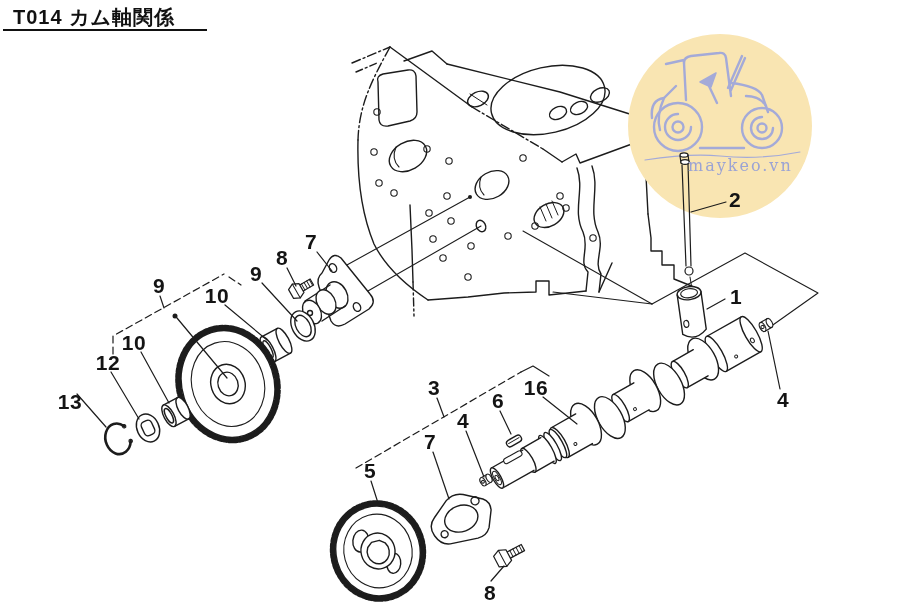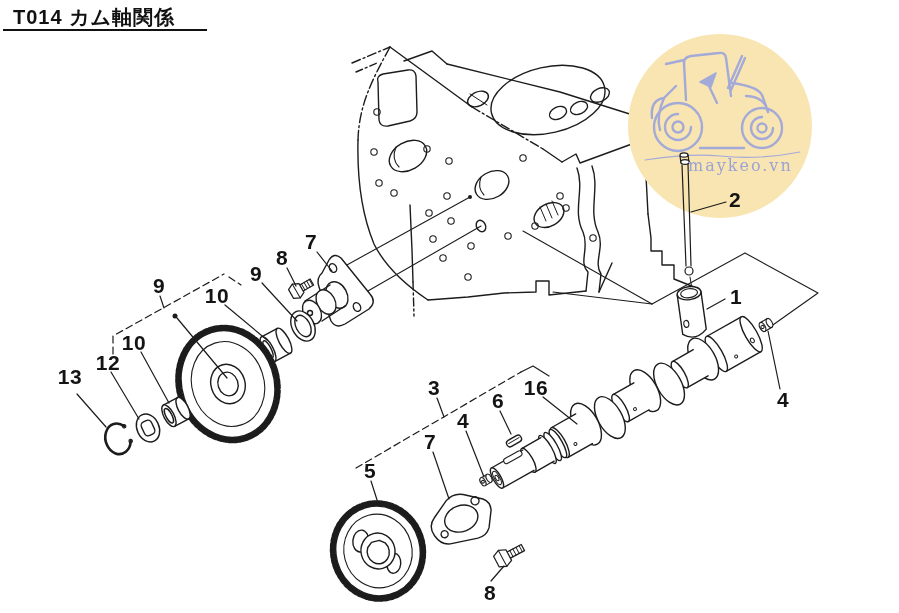--- a/index.html
+++ b/index.html
@@ -313,18 +313,18 @@
   <div class="callout" style="left:783px;top:399px">4</div>
   <div class="callout" style="left:370px;top:470px">5</div>
   <div class="callout" style="left:498px;top:400px">6</div>
   <div class="callout" style="left:430px;top:441px">7</div>
   <div class="callout" style="left:490px;top:592px">8</div>
   <div class="callout" style="left:159px;top:285px">9</div>
   <div class="callout" style="left:217px;top:295px">10</div>
   <div class="callout" style="left:134px;top:342px">10</div>
   <div class="callout" style="left:256px;top:273px">9</div>
   <div class="callout" style="left:108px;top:362px">12</div>
-  <div class="callout" style="left:70px;top:376px">13</div>
+  <div class="callout" style="left:70px;top:401px">13</div>
   <div class="callout" style="left:311px;top:241px">7</div>
   <div class="callout" style="left:282px;top:257px">8</div>
   <div class="callout" style="left:536px;top:387px">16</div>
 
 </div>
 
 </body></html>

